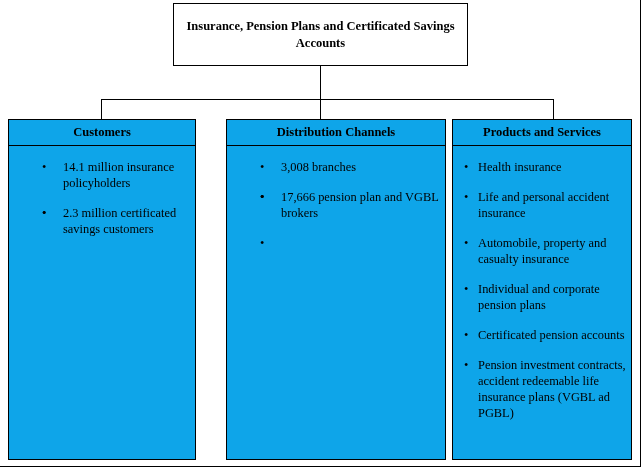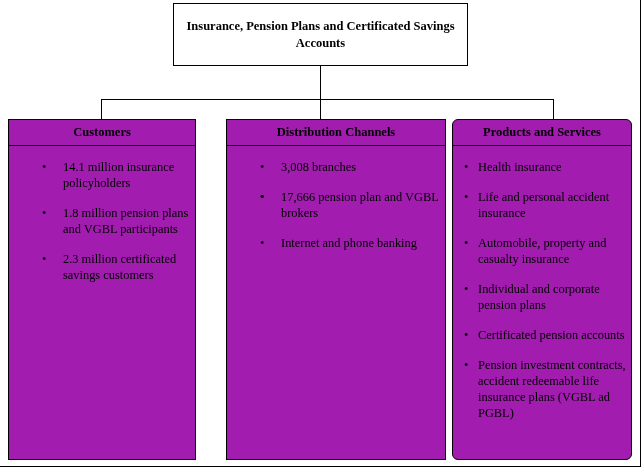--- a/index.html
+++ b/index.html
@@ -48,25 +48,25 @@
     padding: 0 10px;
   }
 
   
   .col-box {
     position: absolute;
     top: 119px;
     height: 341px;
     border: 1px solid #000000;
     box-sizing: border-box;
-    background: #a21caf;
+    background: #0ea5e9;
   }
   #col-customers   { left: 8px;   width: 188px; }
   #col-channels    { left: 226px; width: 220px; }
-  #col-products    { left: 452px; width: 180px; border-radius: 6px; }
+  #col-products    { left: 452px; width: 180px; }
 
   .col-header {
     height: 26px;
     border-bottom: 1px solid #000000;
     display: flex;
     align-items: center;
     justify-content: center;
     box-sizing: border-box;
   }
   .col-header-label {
@@ -131,21 +131,20 @@
       <span class="col-header-label">Customers</span>
     </div>
     <div class="col-body">
       <ul class="bullets indent-wide">
         <li>
           <span class="bullet-dot">•</span>
           <span>14.1 million insurance policyholders</span>
         </li>
         <li>
           <span class="bullet-dot">•</span>
-          <span>1.8 million pension plans and VGBL participants</span>
         </li>
         <li>
           <span class="bullet-dot">•</span>
           <span>2.3 million certificated savings customers</span>
         </li>
       </ul>
     </div>
   </div>
 
   <div id="col-channels" class="col-box">
@@ -163,21 +162,20 @@
         </li>
         <li>
           <span class="bullet-dot">•</span>
         </li>
         <li>
           <span class="bullet-dot">•</span>
           <span>17,666 pension plan and VGBL brokers</span>
         </li>
         <li>
           <span class="bullet-dot">•</span>
-          <span>Internet and phone banking</span>
         </li>
       </ul>
     </div>
   </div>
 
   <div id="col-products" class="col-box">
     <div class="col-header">
       <span class="col-header-label">Products and Services</span>
     </div>
     <div class="col-body">

